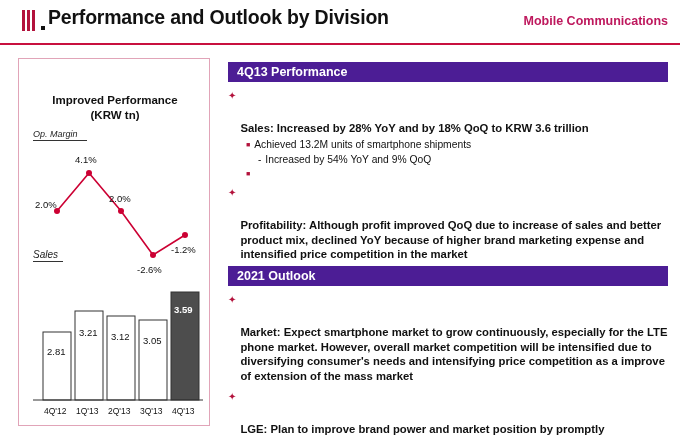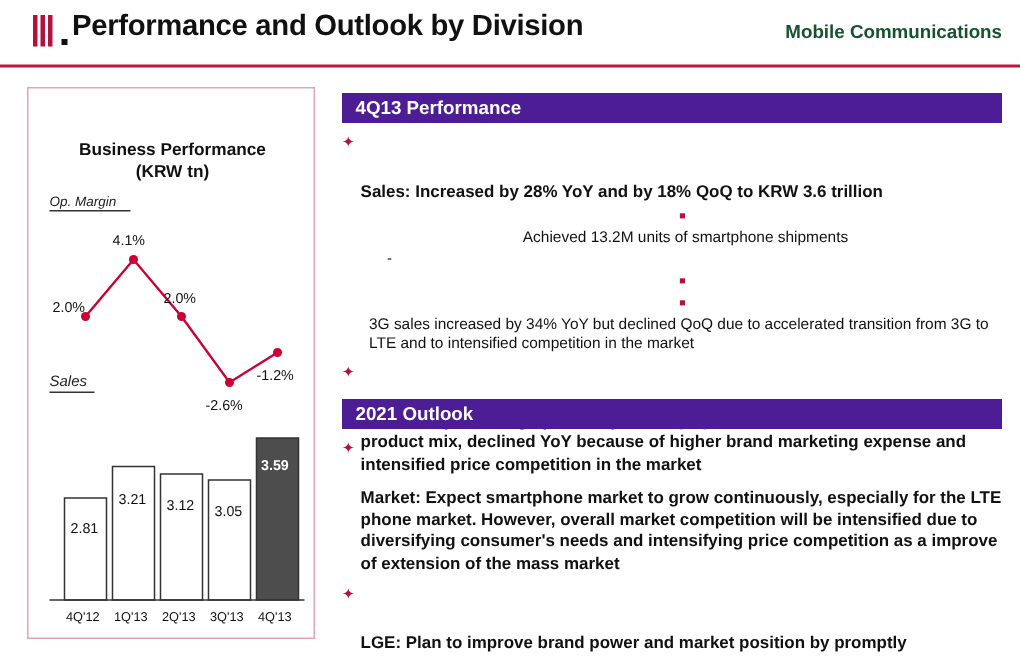--- a/index.html
+++ b/index.html
@@ -59,21 +59,21 @@
     font-weight: bold;
     letter-spacing: -0.2px;
     color: #111;
   }
   .header-right {
     position: absolute;
     right: 12px;
     top: 14px;
     font-size: 12.5px;
     font-weight: bold;
-    color: #14532d;
+    color: #be185d;
   }
   .header-rule {
     position: absolute;
     left: 0;
     top: 43px;
     width: 680px;
     height: 2px;
     background: #c8103f;
   }
 
@@ -180,23 +180,22 @@
     font-weight: bold;
     line-height: 14.5px;
     margin-top: 32px;
   }
   .sub {
     margin-left: 18px;
     margin-top: 1px;
   }
   .bullet-l2 {
     display: flex;
-    align-items: center;
+    align-items: flex-end;
     margin-bottom: 1px;
-    flex-direction: column;
   }
   .sq {
     color: #b3123c;
     font-size: 7px;
     line-height: 14px;
     margin-right: 4px;
     flex: 0 0 auto;
   }
   .l2-text {
     font-size: 10.3px;
@@ -227,21 +226,21 @@
         <i class="b3"></i>
     </div>
     <div class="header-dot"></div>
     <div class="header-title">Performance and Outlook by Division</div>
     <div class="header-right">Mobile Communications</div>
     <div class="header-rule"></div>
   </div>
 
   <div class="chart-panel">
     <div class="chart-title">
-      <span>Business Performance</span><br>
+      <span>Improved Performance</span><br>
       <span>(KRW tn)</span>
     </div>
     <div class="axis-label-op">Op. Margin</div>
     <div class="axis-label-sales">Sales</div>
 
     <svg class="chart-svg" width="192" height="368">
 
       <polyline points="38,152 70,114 102,152 134,196 166,176" fill="none" stroke="#cc0033" stroke-width="1.6"></polyline>
       <circle cx="38" cy="152" r="3" fill="#cc0033"></circle>
       <circle cx="70" cy="114" r="3" fill="#cc0033"></circle>
@@ -285,28 +284,25 @@
         <span class="dia">✦</span>
         <span class="l1-text">Sales:  Increased by 28% YoY and by 18% QoQ to KRW 3.6 trillion</span>
       </div>
       <div class="sub">
         <div class="bullet-l2">
           <span class="sq">■</span>
           <span class="l2-text">Achieved 13.2M units of smartphone shipments</span>
         </div>
         <div class="bullet-l3">
           <span class="dash">-</span>
+          <span class="l2-text">Increased by 54% YoY and 9% QoQ</span>
         </div>
         <div class="bullet-l2">
           <span class="sq">■</span>
         </div>
-        <div class="bullet-l2">
-          <span class="sq">■</span>
-          <span class="l2-text">3G sales increased by 34% YoY but declined QoQ due to accelerated transition from 3G to LTE and to intensified competition in the market</span>
-        </div>
       </div>
 
       <div class="bullet-l1" style="margin-top:5px;">
         <span class="dia">✦</span>
         <span class="l1-text">Profitability: Although profit improved QoQ due to increase of sales and better product mix, declined YoY because of higher brand marketing expense and intensified price competition in the market</span>
       </div>
 
     </div>
   </div>
 

